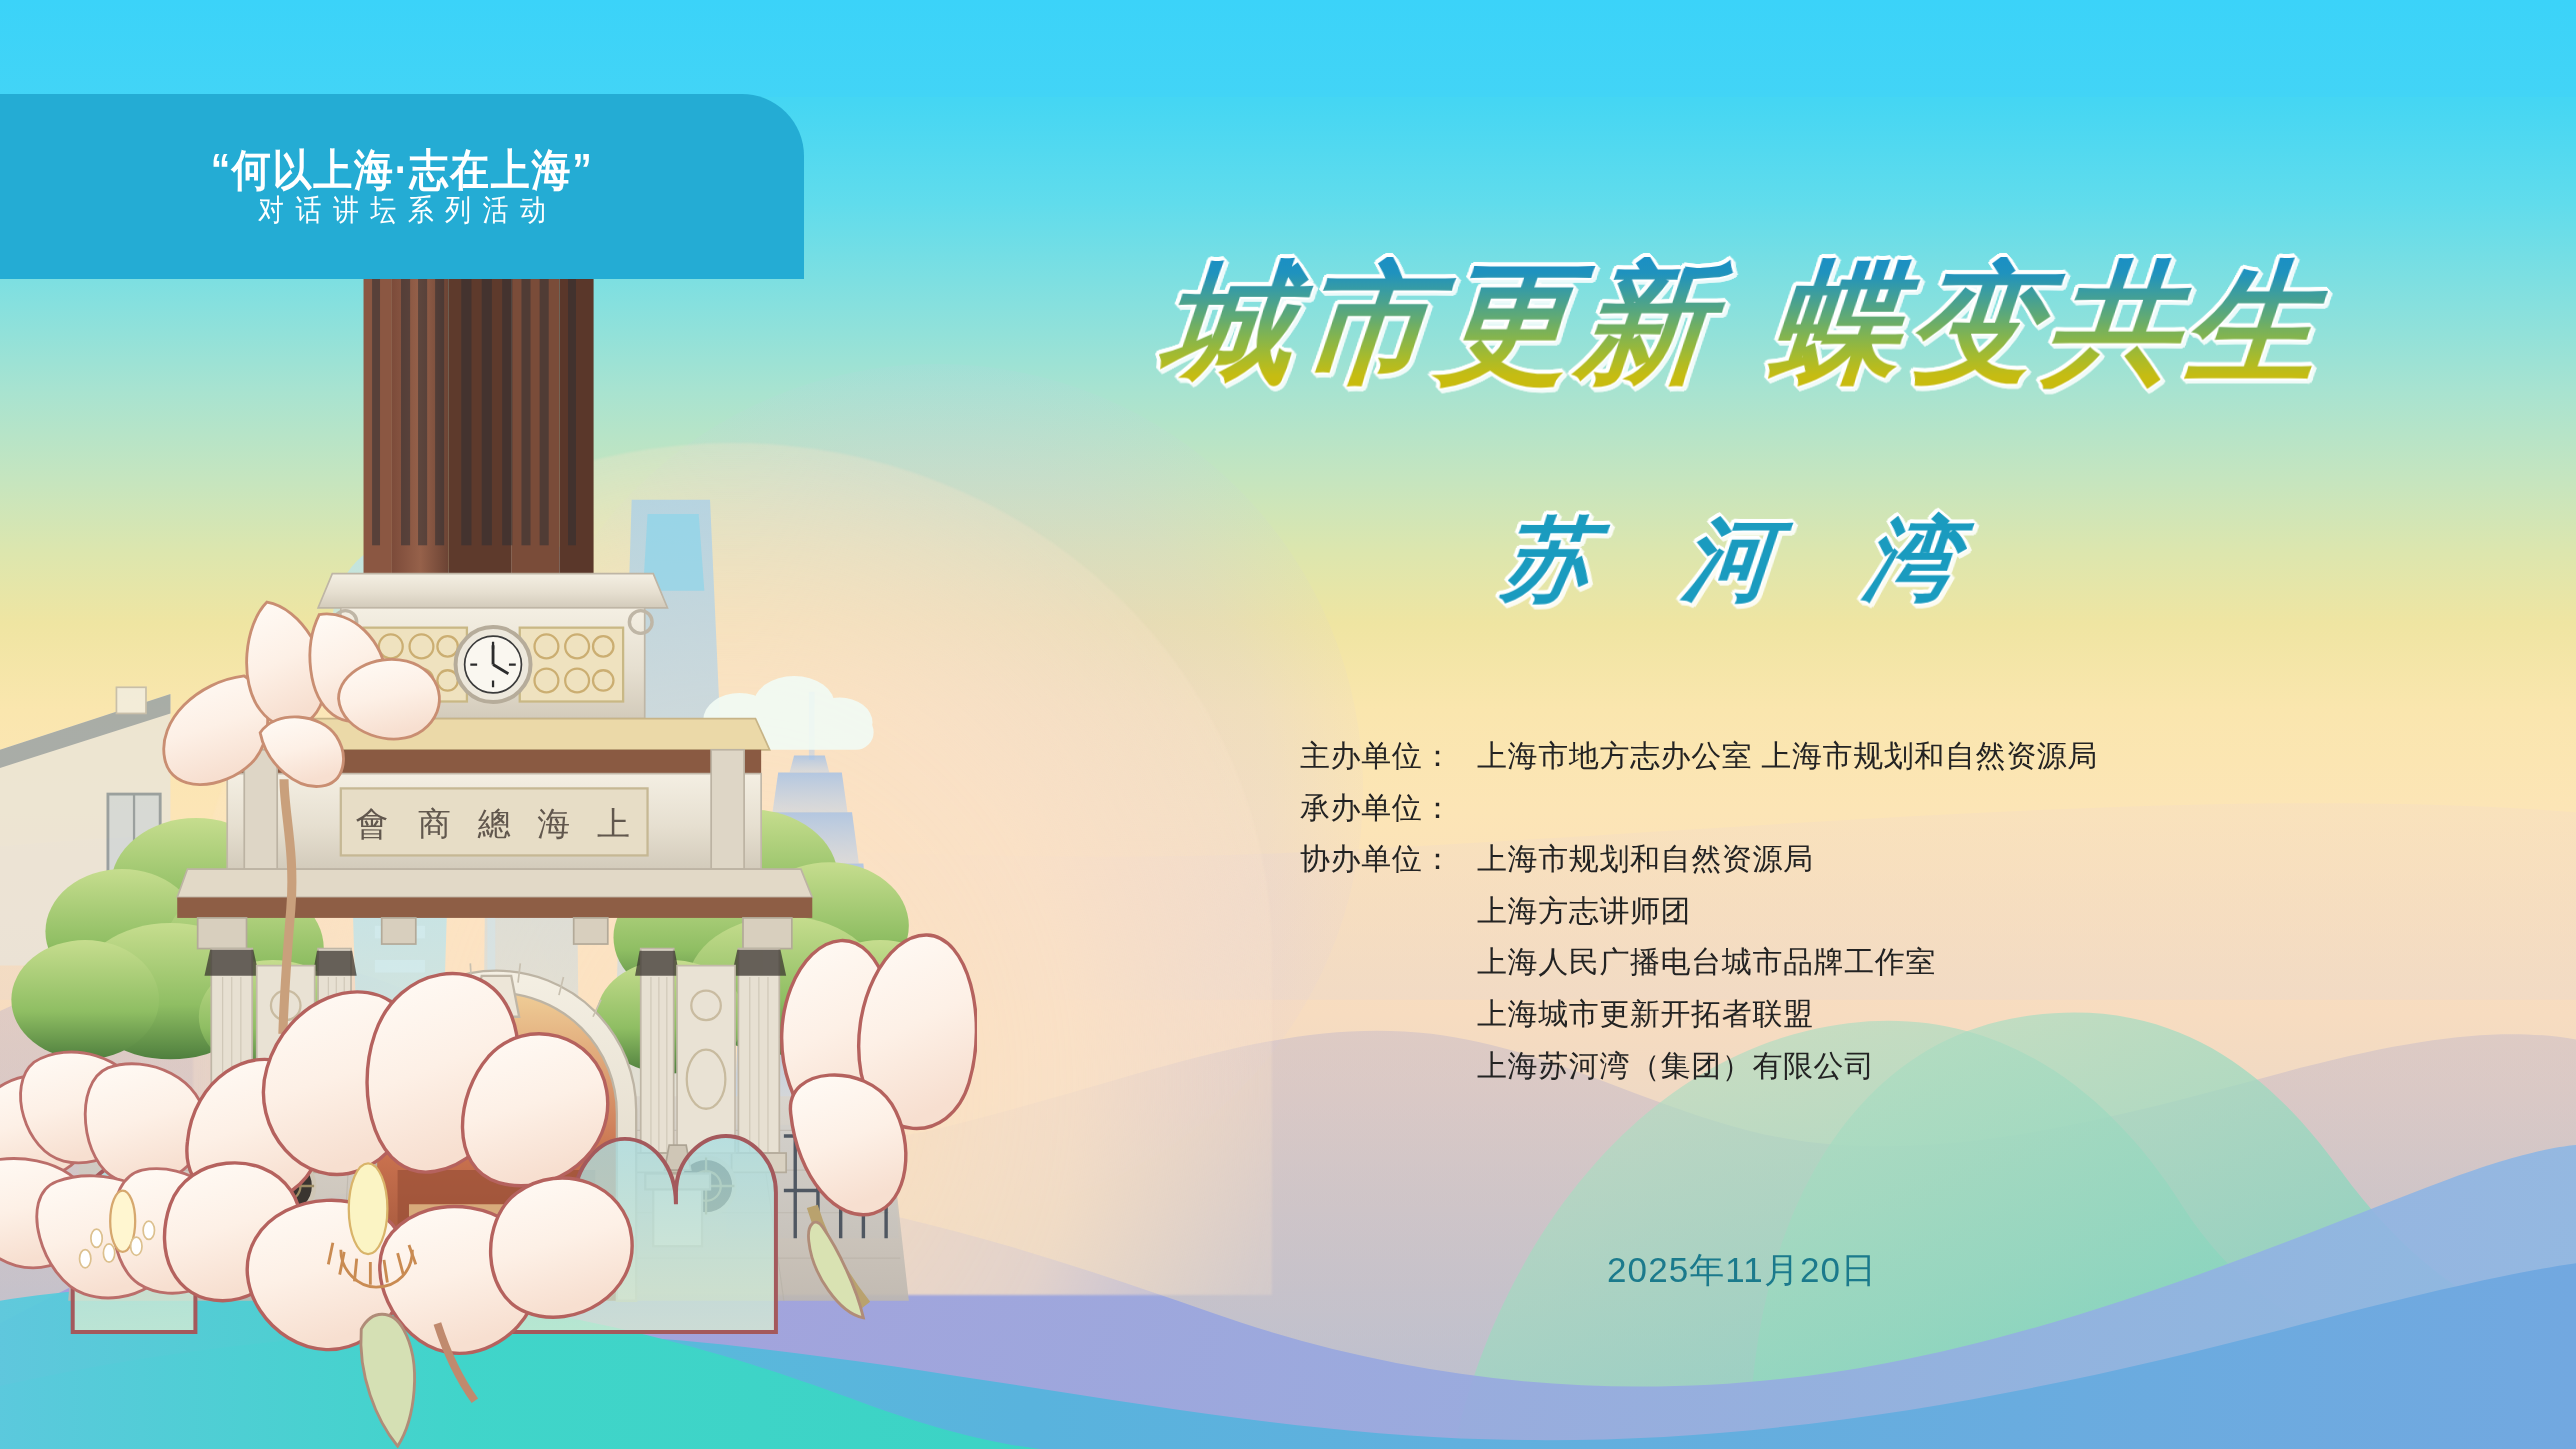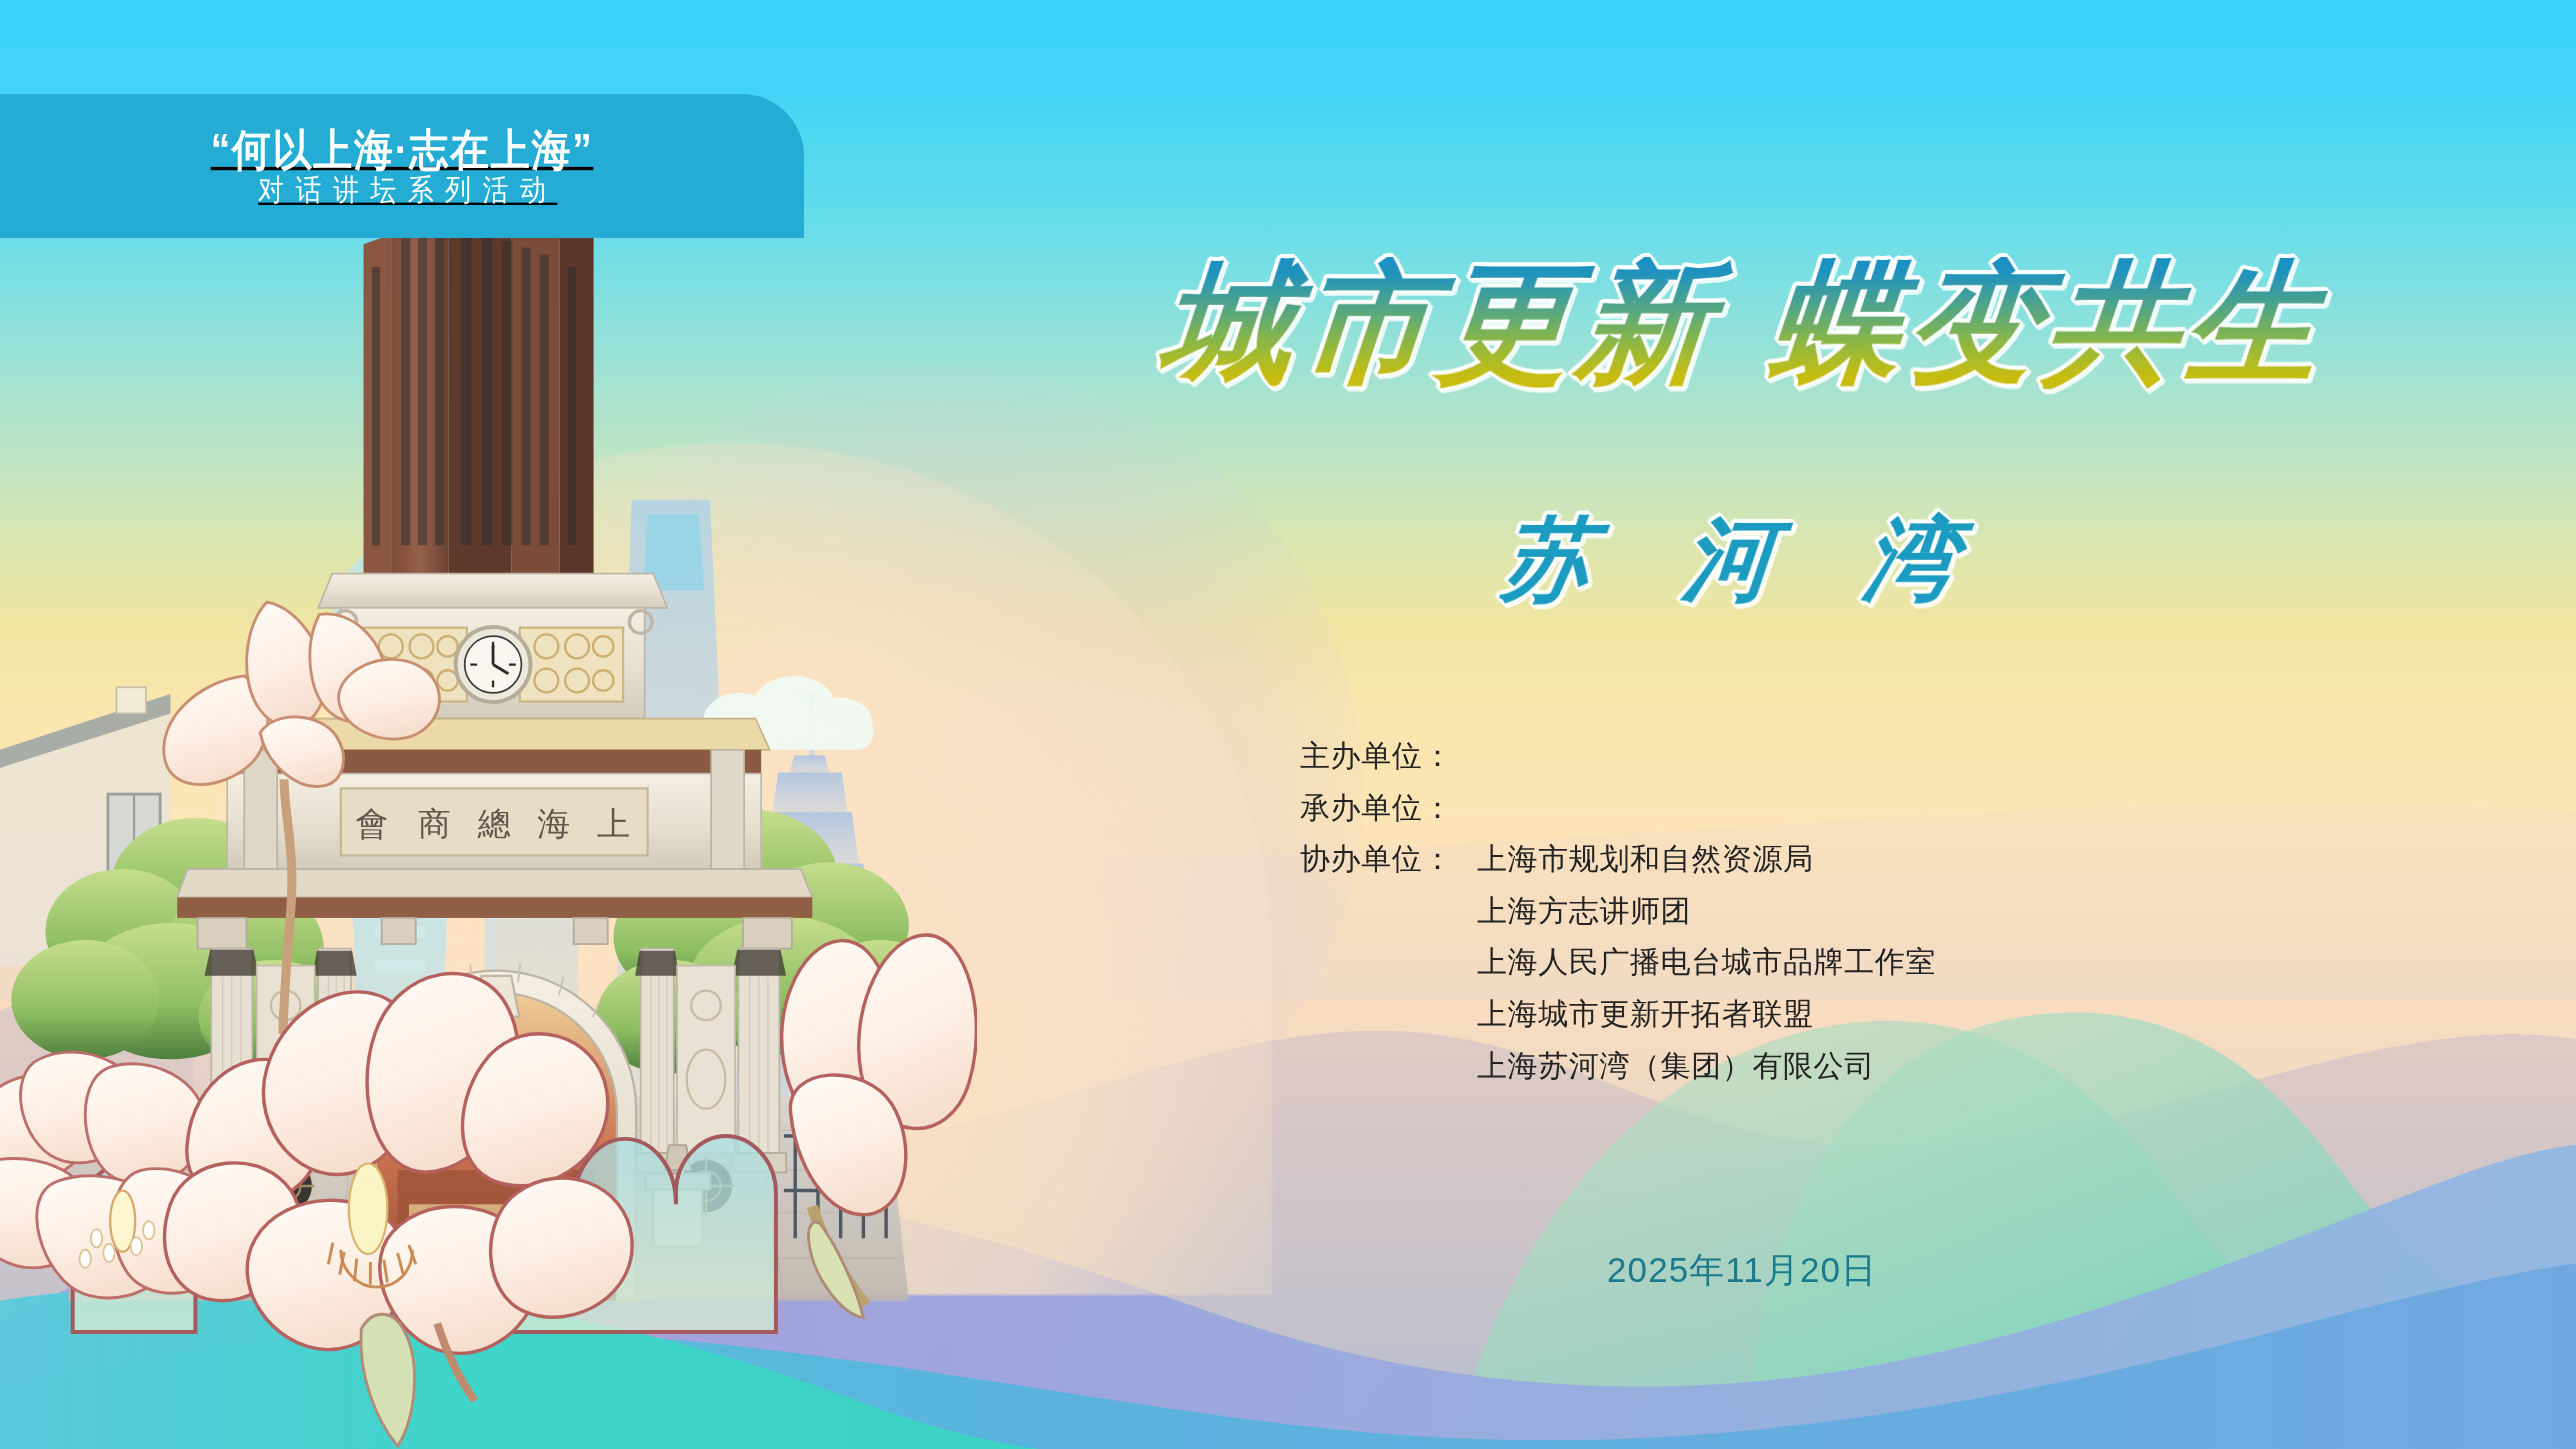--- a/index.html
+++ b/index.html
@@ -62,26 +62,25 @@
       rgba(206,196,238,0) 78%);
   }
 
   
   .skyline{position:absolute;left:0;top:0;width:100%;height:1449px;}
 
   
   #banner{
     position:absolute;
     left:0;top:94px;
-    width:804px;height:144px;
+    width:804px;height:185px;
     background:#24ACD4;
     border-top-right-radius:62px;
     display:flex;flex-direction:column;
     align-items:center;justify-content:center;
-    text-decoration:underline;
   }
   #banner .l1{
     color:#ffffff;
     font-size:39px;
     font-weight:bold;
     letter-spacing:1.7px;
     line-height:1.0;
     white-space:nowrap;
     transform:scaleY(1.12);
     margin-bottom:8px;
@@ -667,20 +666,21 @@
   <div id="title-wrap">
     <div id="main-title">城市更新  蝶变共生</div>
   </div>
   <div id="sub-title-wrap">
     <div id="sub-title">苏 河 湾</div>
   </div>
 
   <div id="organizers">
     <div class="row">
       <span class="lbl">主办单位：</span>
+      <span class="val">上海市地方志办公室  上海市规划和自然资源局</span>
     </div>
     <div class="row">
       <span class="lbl">承办单位：</span>
     </div>
     <div class="row">
       <span class="lbl">协办单位：</span>
       <span class="val">上海市规划和自然资源局</span>
     </div>
     <div class="row indent">
       <span class="lbl">协办单位：</span>

